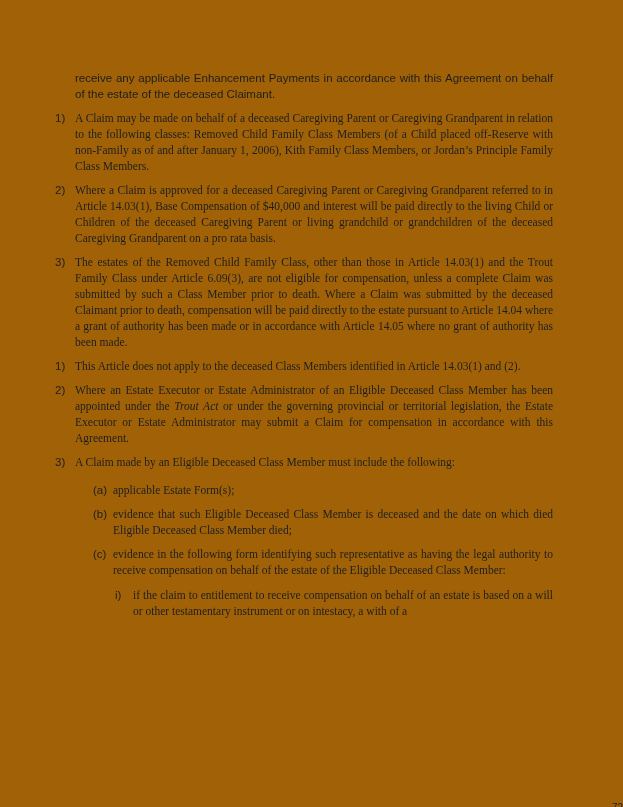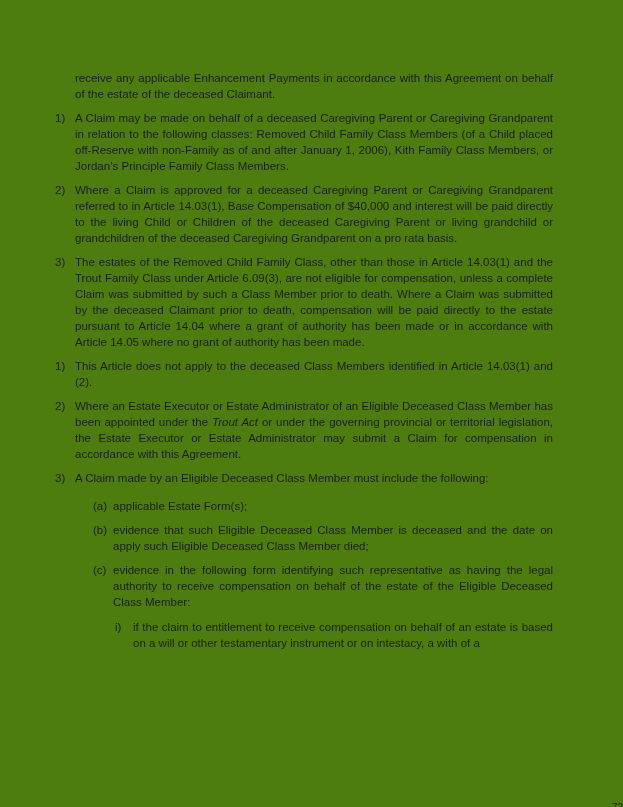--- a/index.html
+++ b/index.html
@@ -4,21 +4,21 @@
 <style>
   html, body {
     margin: 0;
     padding: 0;
     background: #ffffff;
   }
   .page {
     position: relative;
     width: 623px;
     height: 807px;
-    background: #4d7c0f;
+    background: #a16207;
     font-family: "Liberation Sans", sans-serif;
     color: #1e1e1e;
     overflow: hidden;
   }
   .content {
     position: absolute;
     left: 75px;
     top: 70px;
     width: 478px;
     font-size: 11.5px;
@@ -38,20 +38,21 @@
     position: relative;
     margin: 0 0 8px 0;
   }
   .li .num {
     position: absolute;
     top: 0;
   }
   .li .txt {
     text-align: justify;
     margin: 0;
+    font-family: Liberation Serif, serif;
   }
   .l1 { margin-left: 0; }
   .l1 .num { left: -20px; }
   .l2 { margin-left: 38px; }
   .l2 .num { left: -20px; }
   .l2.first { margin-top: 12px; }
   .l3 { margin-left: 58px; }
   .l3 .num { left: -18px; }
   .l3 { margin-top: 9px; }
   .page-number {
@@ -106,21 +107,21 @@
       <p class="txt">A Claim made by an Eligible Deceased Class Member must include the following:</p>
     </div>
 
     <div class="li l2 first">
       <span class="num">(a)</span>
       <p class="txt">applicable Estate Form(s);</p>
     </div>
 
     <div class="li l2">
       <span class="num">(b)</span>
-      <p class="txt">evidence that such Eligible Deceased Class Member is deceased and the date on apply such Eligible Deceased Class Member died;</p>
+      <p class="txt">evidence that such Eligible Deceased Class Member is deceased and the date on which died Eligible Deceased Class Member died;</p>
     </div>
 
     <div class="li l2">
       <span class="num">(c)</span>
       <p class="txt">evidence in the following form identifying such representative as having the legal authority to receive compensation on behalf of the estate of the Eligible Deceased Class Member:</p>
     </div>
 
     <div class="li l3">
       <span class="num">i)</span>
       <p class="txt">if the claim to entitlement to receive compensation on behalf of an estate is based on a will or other testamentary instrument or on intestacy, a with of a</p>

